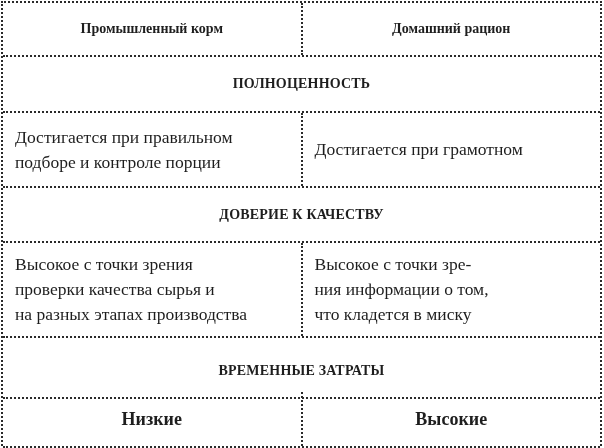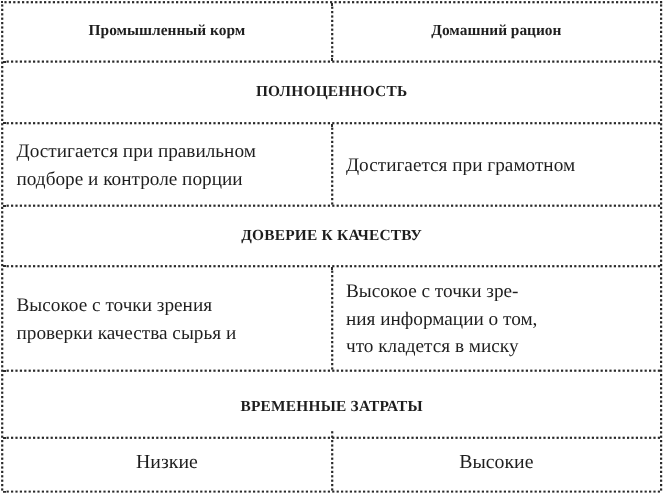--- a/index.html
+++ b/index.html
@@ -48,33 +48,34 @@
 
   <div class="row" style="top:185px; height:55px;">
     <div class="cell section">ДОВЕРИЕ К КАЧЕСТВУ</div>
   </div>
 
   <div class="row" style="top:240px; height:95px;">
     <div class="cell left body-text">
       <div>
         <div>Высокое с точки зрения</div>
         <div>проверки качества сырья и</div>
+        <div>на разных этапах производства</div>
       </div>
     </div>
     <div class="cell body-text">
       <div>
         <div>Высокое с точки зре-</div>
         <div>ния информации о том,</div>
         <div>что кладется в миску</div>
       </div>
     </div>
   </div>
 
   <div class="row" style="top:342px; height:54px;">
     <div class="cell section">ВРЕМЕННЫЕ ЗАТРАТЫ</div>
   </div>
 
-  <div class="row" style="top:389px; height:56px;">
+  <div class="row" style="top:389px; height:56px;font-weight:bold;">
     <div class="cell left center plain">Низкие</div>
     <div class="cell center plain">Высокие</div>
   </div>
 
 </div>
 
 </body></html>

